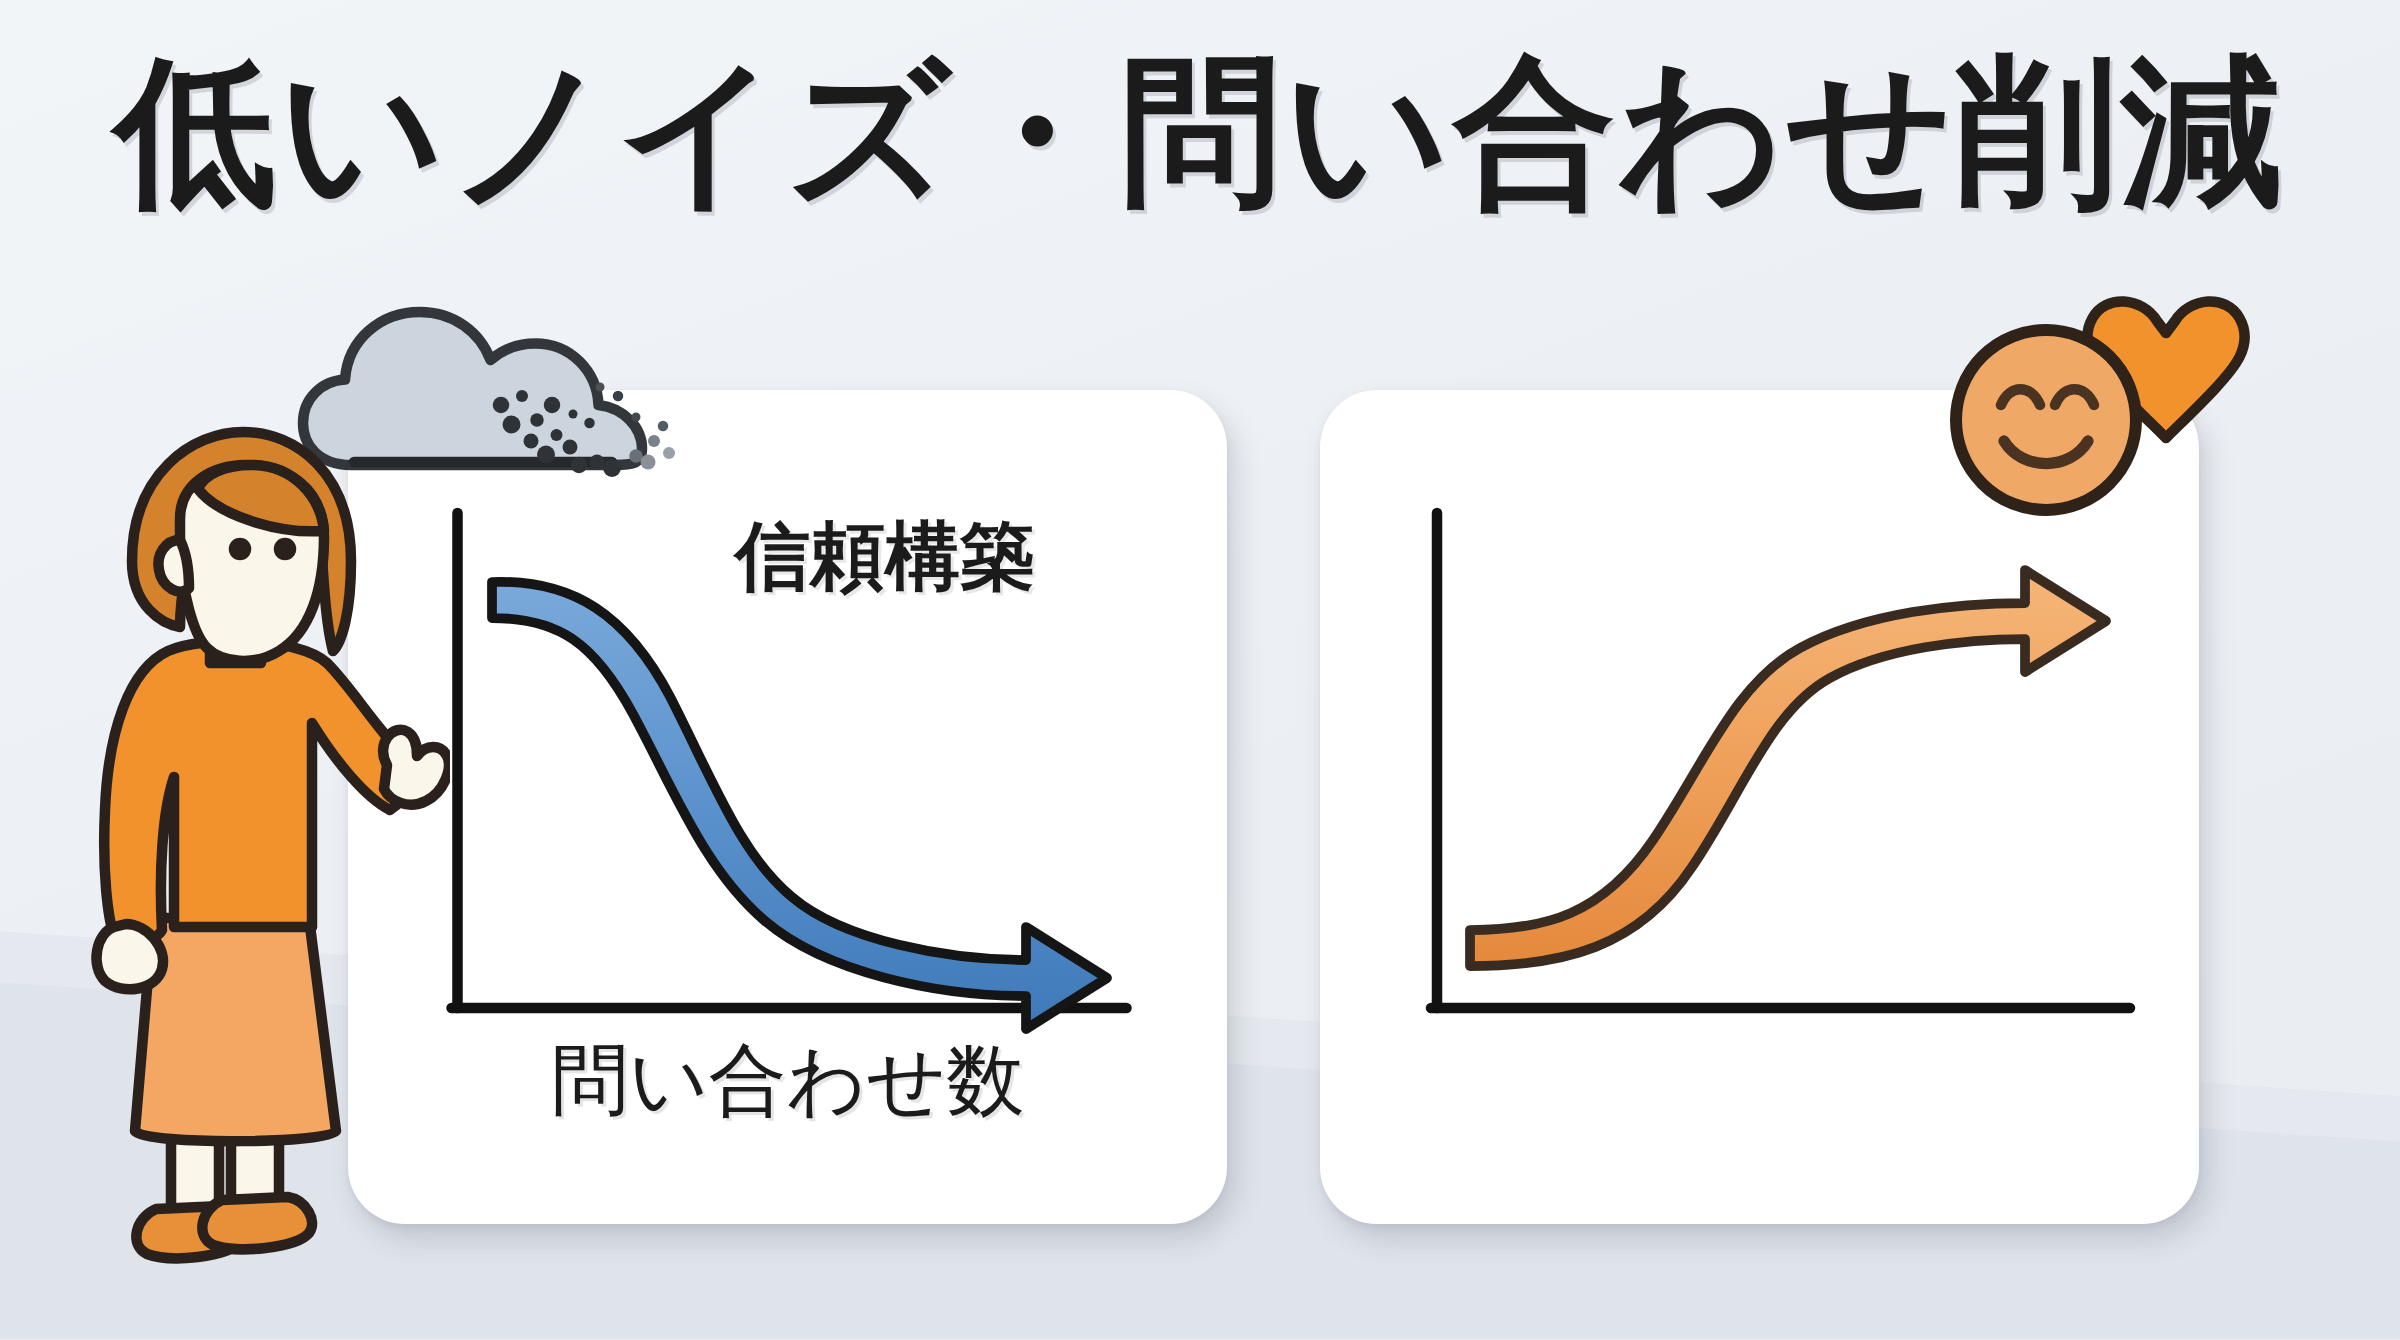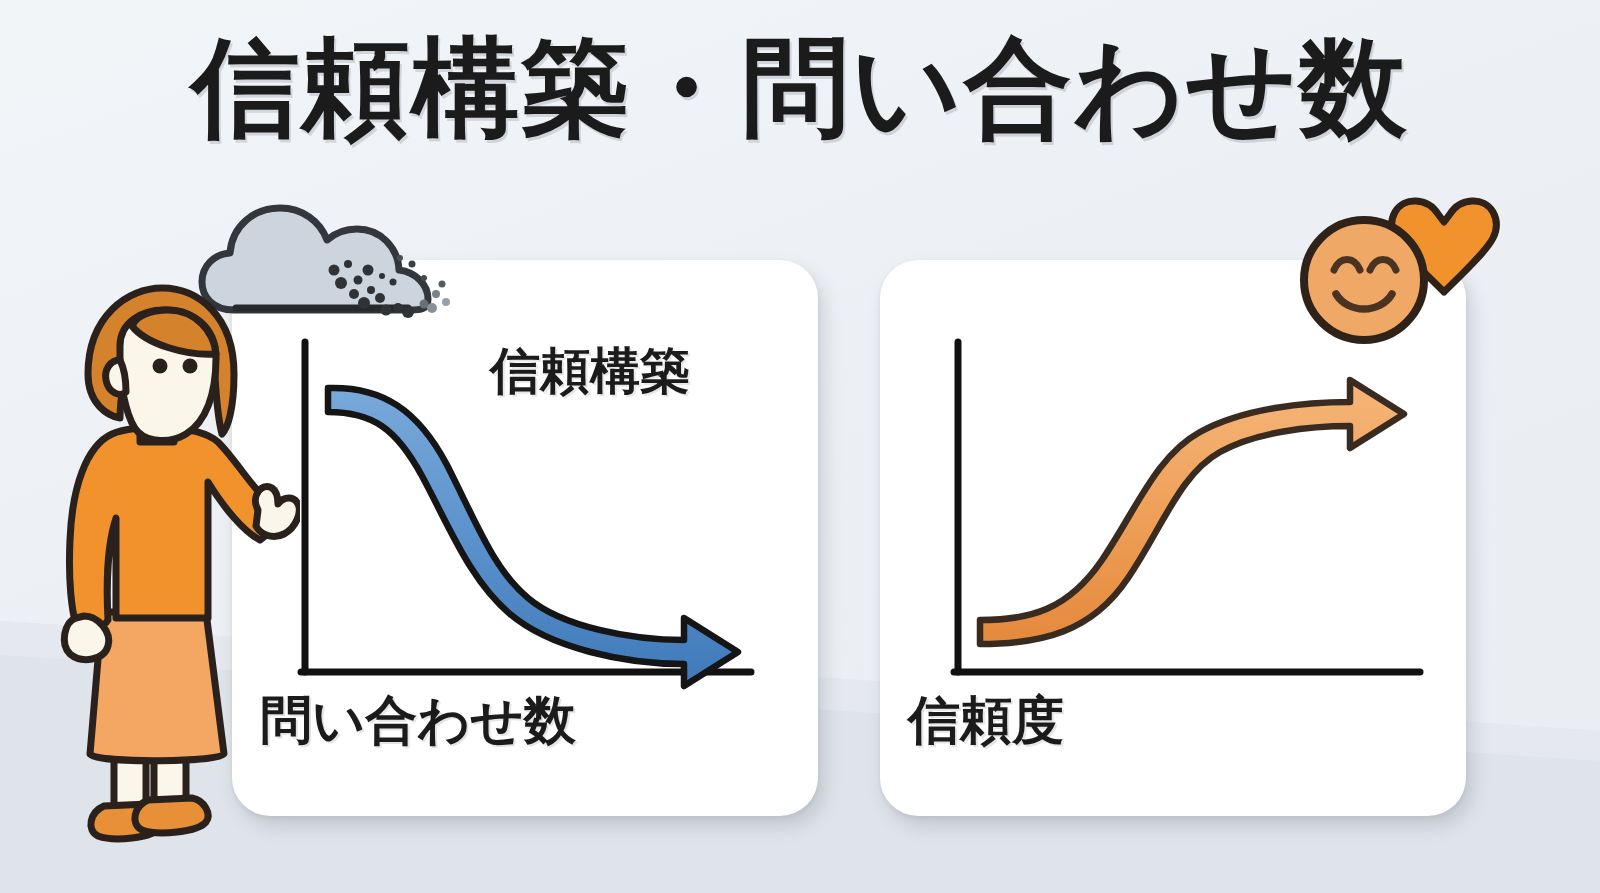--- a/index.html
+++ b/index.html
@@ -32,25 +32,24 @@
   .card{
     position:absolute;background:#ffffff;border-radius:38px;
     box-shadow:6px 10px 18px rgba(90,100,115,.22), 0 2px 4px rgba(90,100,115,.10);
   }
   #card-left{left:232px;top:260px;width:586px;height:556px;}
   #card-right{left:880px;top:260px;width:586px;height:556px;}
 
   .chart-svg{position:absolute;left:0;top:0;width:586px;height:556px;}
 
   .card-caption{
-    position:absolute;left:0;width:586px;
-    font-size:52px;font-weight:700;color:#1b1b1b;
+    position:absolute;left:0;width:586px;text-align:center;
+    font-size:52px;font-weight:400;color:#1b1b1b;
     text-shadow:2px 2px 0 rgba(120,125,135,.20);
     white-space:nowrap;
-    padding-left:28px;
   }
   #caption-left{top:686px;}
   #caption-right{top:686px;}
 
   .inline-label{
     position:absolute;
     font-size:50px;font-weight:700;color:#1b1b1b;
     text-shadow:2px 2px 0 rgba(120,125,135,.18);
     white-space:nowrap;
   }
@@ -66,21 +65,21 @@
 <body>
 
 <div id="stage">
 
   <div class="bg-base"></div>
   <svg class="bg-band" viewBox="0 0 1600 420" preserveAspectRatio="none">
     <path d="M0,148 L1600,258 L1600,420 L0,420 Z" fill="#dfe3ea"></path>
     <path d="M0,148 L1600,258 L1600,288 L0,182 Z" fill="#e5e9ef"></path>
   </svg>
 
-  <div id="page-title">信頼構築・問い合わせ数</div>
+  <div id="page-title">低いノイズ・問い合わせ削減</div>
 
   <div class="card" id="card-left">
     <svg class="chart-svg" viewBox="0 0 586 556">
       <defs>
         <linearGradient id="blueGrad" x1="0" y1="0" x2="0" y2="1">
           <stop offset="0%" stop-color="#7aa9da"></stop>
           <stop offset="50%" stop-color="#5b92cd"></stop>
           <stop offset="100%" stop-color="#3f79b8"></stop>
         </linearGradient>
       </defs>
@@ -127,21 +126,20 @@
                  C150,360 188,350 222,300
                  C256,250 276,196 320,172
                  C364,148 426,142 470,142
                  L470,120 L524,154 L470,188 L470,166
                  C430,166 376,172 340,192
                  C300,214 282,268 248,318
                  C212,372 162,384 100,384 Z" fill="url(#orangeGrad)" stroke="#3a2b20" stroke-width="6.5" stroke-linejoin="round"></path>
       </g>
     </svg>
   </div>
-  <div class="card-caption" id="caption-right" style="left:880px;">信頼度</div>
 
   <svg class="deco" id="cloud-icon" viewBox="0 0 270 140">
     <path d="M38,112 C16,112 6,98 6,84 C6,68 18,56 34,55
              C36,28 58,10 84,10 C106,10 124,23 131,42
              C139,35 150,31 161,31 C184,31 202,49 203,72
              C220,74 232,87 232,101 C232,112 224,112 214,112 Z" fill="#ccd5dd" stroke="#33373b" stroke-width="7" stroke-linejoin="round"></path>
     <path d="M40,110 L212,110" stroke="#26292c" stroke-width="7" stroke-linecap="round"></path>
     <g fill="#2f3337">
       <circle cx="138" cy="72" r="5.5"></circle>
       <circle cx="152" cy="66" r="4"></circle>

